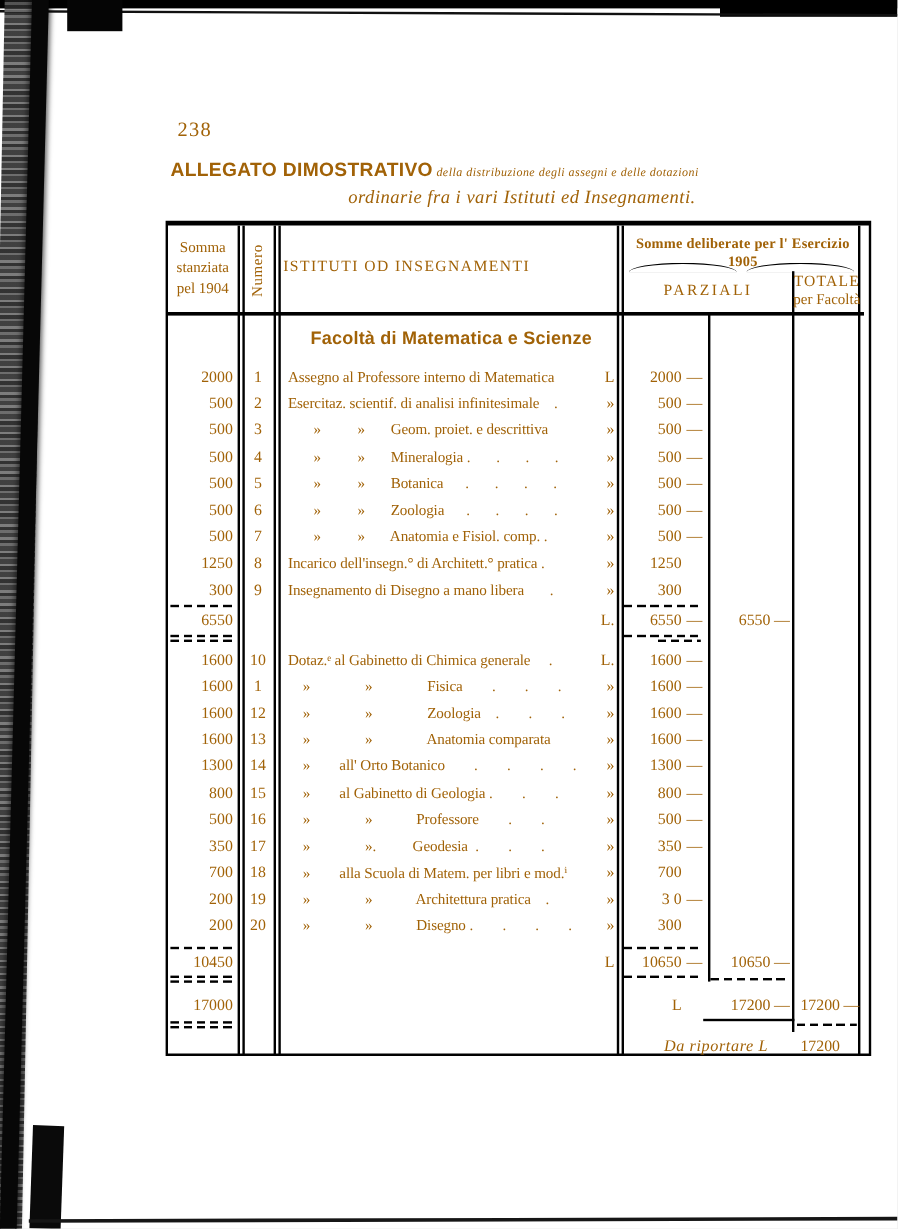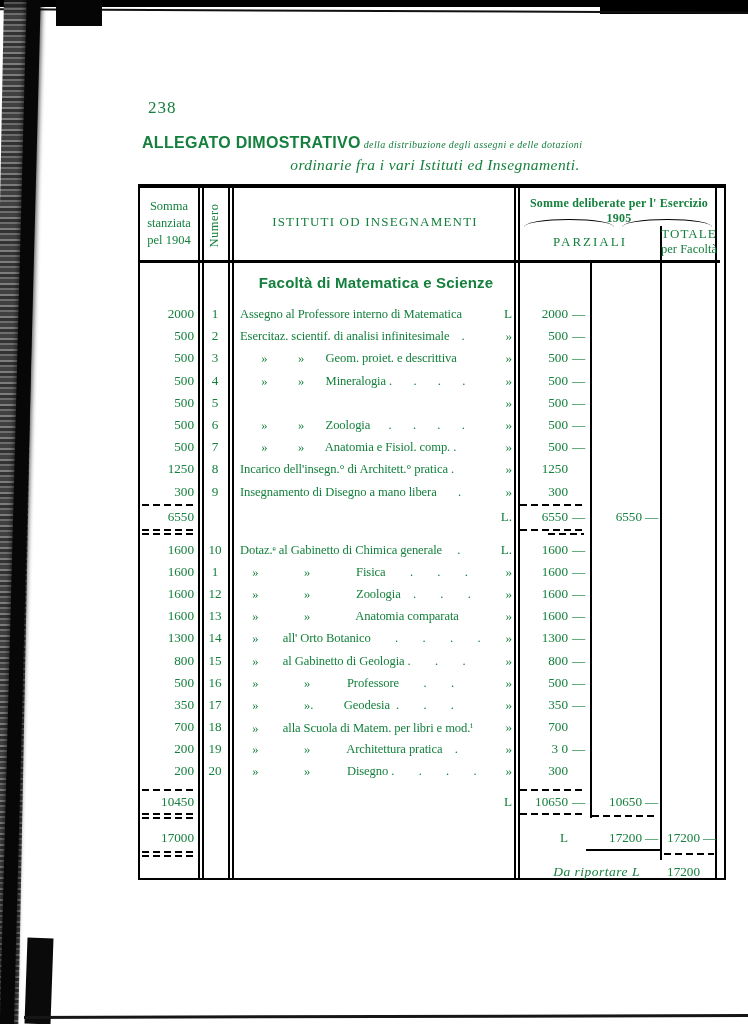--- a/index.html
+++ b/index.html
@@ -1,17 +1,17 @@
 <!DOCTYPE html>
 <html><head>
 <meta charset="utf-8">
 <style>
   html,body{margin:0;padding:0;background:#e8e8e8;}
   .page{position:relative;width:748px;height:1024px;background:#fff;overflow:hidden;
-        font-family:"Liberation Serif","DejaVu Serif",serif;color:#15803d;}
+        font-family:"Liberation Serif","DejaVu Serif",serif;color:#a16207;}
 
   
   .scan-top{position:absolute;left:0;top:0;width:748px;height:7px;background:#000;}
   .scan-topright{position:absolute;left:600px;top:0;width:148px;height:14px;background:#000;}
   .scan-topline{position:absolute;left:0;top:10px;width:748px;height:2px;background:#111;transform:rotate(0.25deg);}
   .scan-tab{position:absolute;left:56px;top:0;width:46px;height:26px;background:#050505;}
   .binding-outer{position:absolute;left:-6px;top:-12px;width:34px;height:1060px;transform:rotate(1.1deg);
       background:repeating-linear-gradient(179deg,#1c1c1c 0 3px,#5d5d5d 3px 5px,#2b2b2b 5px 9px,#6e6e6e 9px 11px);
       opacity:.9;}
   .binding-core{position:absolute;left:13px;top:-12px;width:14px;height:1070px;transform:rotate(1.5deg);
@@ -30,21 +30,21 @@
   .tbl{position:absolute;left:138px;top:184px;width:588px;height:696px;box-sizing:border-box;
        border:2px solid #000;border-top:4px solid #000;background:#fff;}
   .vr{position:absolute;width:1.5px;background:#000;}
   .hr{position:absolute;height:2px;background:#000;}
   .dashes{position:absolute;height:1.6px;background:repeating-linear-gradient(90deg,#000 0 7px,transparent 7px 11px);}
 
   
   .h-somma{position:absolute;left:0;top:10px;width:58px;text-align:center;font-size:12.5px;line-height:17px;}
   .h-num{position:absolute;left:58px;top:6px;width:34px;height:62px;display:flex;align-items:center;justify-content:center;}
   .h-num span{transform:rotate(-90deg);font-size:12.5px;letter-spacing:.5px;white-space:nowrap;}
-  .h-ist{position:absolute;left:96px;top:26px;width:278px;text-align:center;font-size:13px;letter-spacing:1.2px;}
+  .h-ist{position:absolute;left:96px;top:26px;width:278px;text-align:left;font-size:13px;letter-spacing:1.2px;}
   .h-group{position:absolute;left:380px;top:8px;width:198px;text-align:center;font-size:12px;font-weight:700;letter-spacing:.2px;}
   .brace{position:absolute;top:31px;height:7px;border-top:1.6px solid #000;border-radius:50% 50% 0 0/100% 100% 0 0;}
   .h-parz{position:absolute;left:382px;top:46px;width:136px;text-align:center;font-size:13px;letter-spacing:2px;}
   .h-tot1{position:absolute;left:520px;top:38px;width:58px;text-align:center;font-size:13px;letter-spacing:1px;}
   .h-tot2{position:absolute;left:518px;top:54px;width:62px;text-align:center;font-size:12.5px;}
 
   
   .sect{position:absolute;left:96px;top:86px;width:280px;text-align:center;
         font-family:"Liberation Sans","DejaVu Sans",sans-serif;font-weight:700;font-size:15px;letter-spacing:.2px;}
 
@@ -141,20 +141,21 @@
     <span class="c-somma">500</span>
     <span class="c-num">4</span>
     <span class="c-desc">       »          »       Mineralogia .       .       .       .</span>
     <span class="c-cur">»</span>
     <span class="c-parz">500</span>
     <span class="c-d1">—</span>
   </div>
         <div class="row" style="top: 204.8px;">
     <span class="c-somma">500</span>
     <span class="c-num">5</span>
+    <span class="c-desc">       »          »       Botanica      .       .       .       .</span>
     <span class="c-cur">»</span>
     <span class="c-parz">500</span>
     <span class="c-d1">—</span>
   </div>
         <div class="row" style="top: 227px;">
     <span class="c-somma">500</span>
     <span class="c-num">6</span>
     <span class="c-desc">       »          »       Zoologia      .       .       .       .</span>
     <span class="c-cur">»</span>
     <span class="c-parz">500</span>

